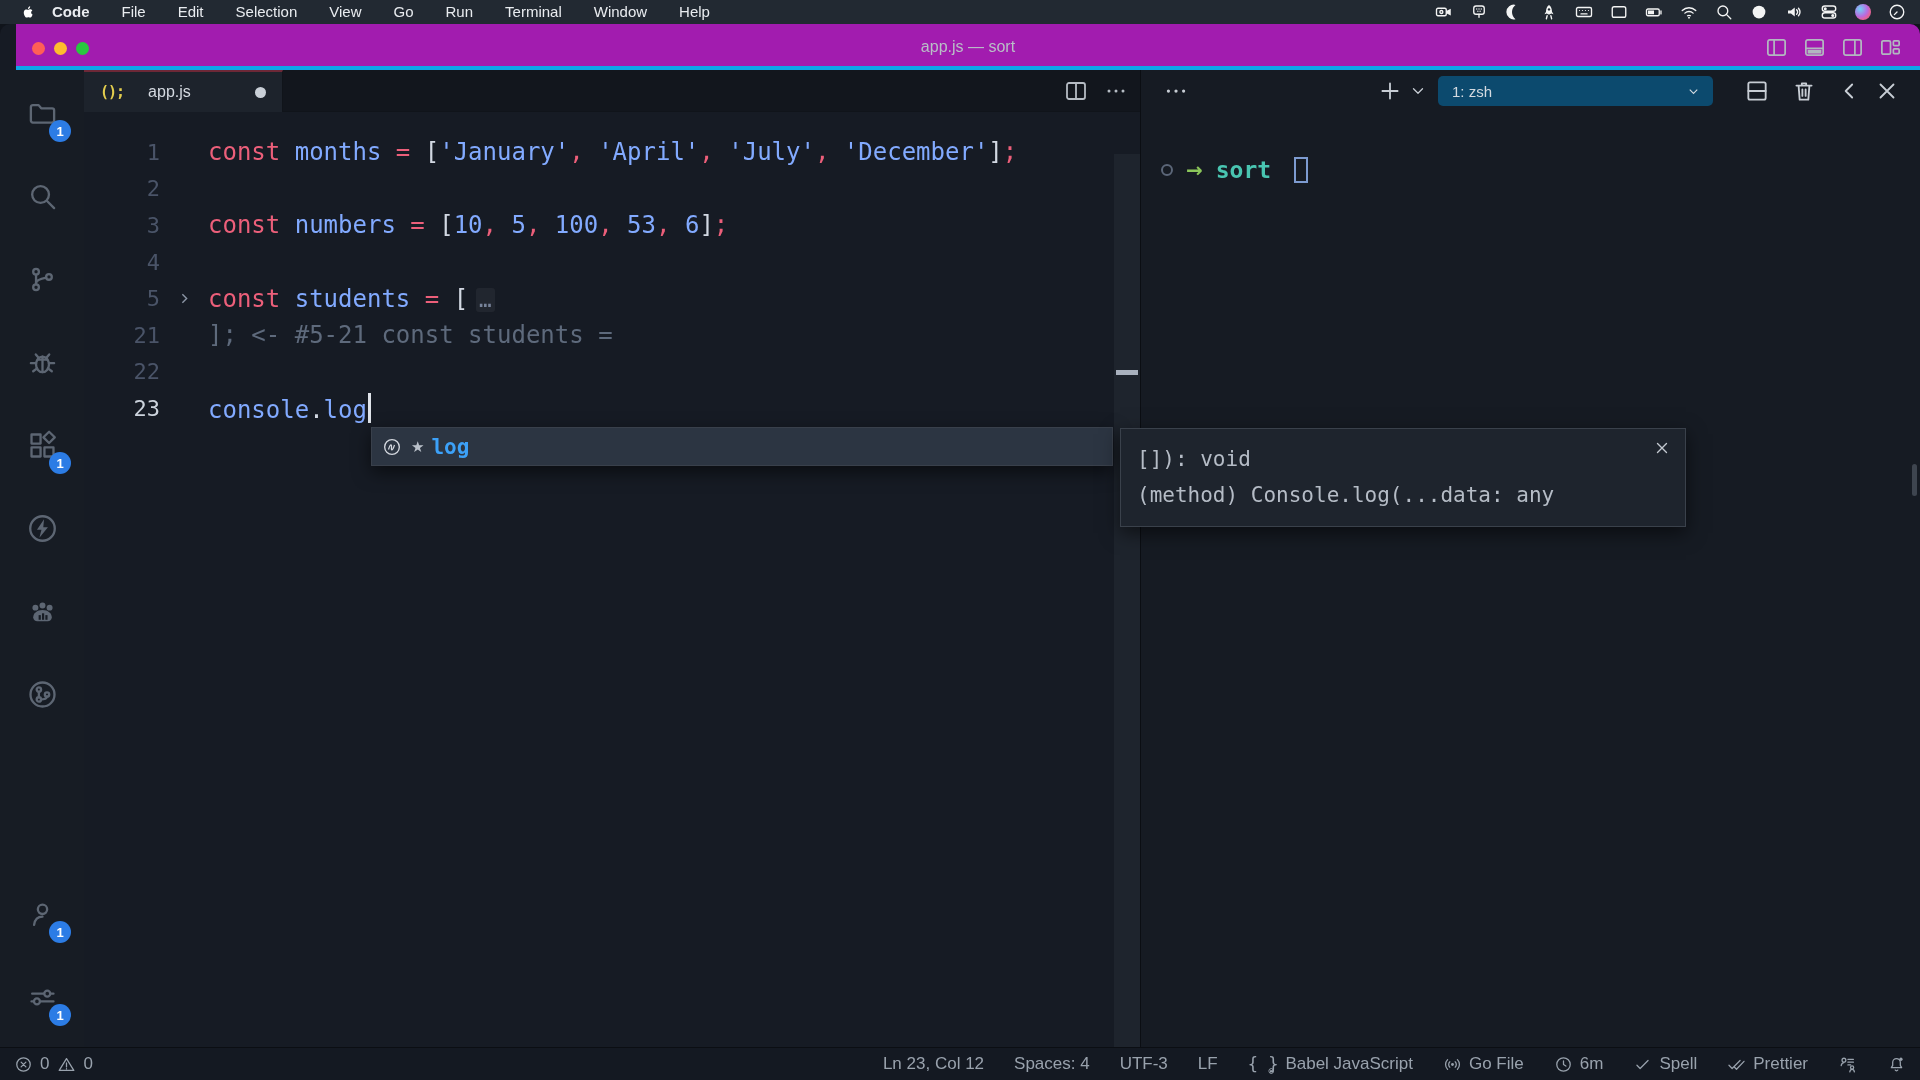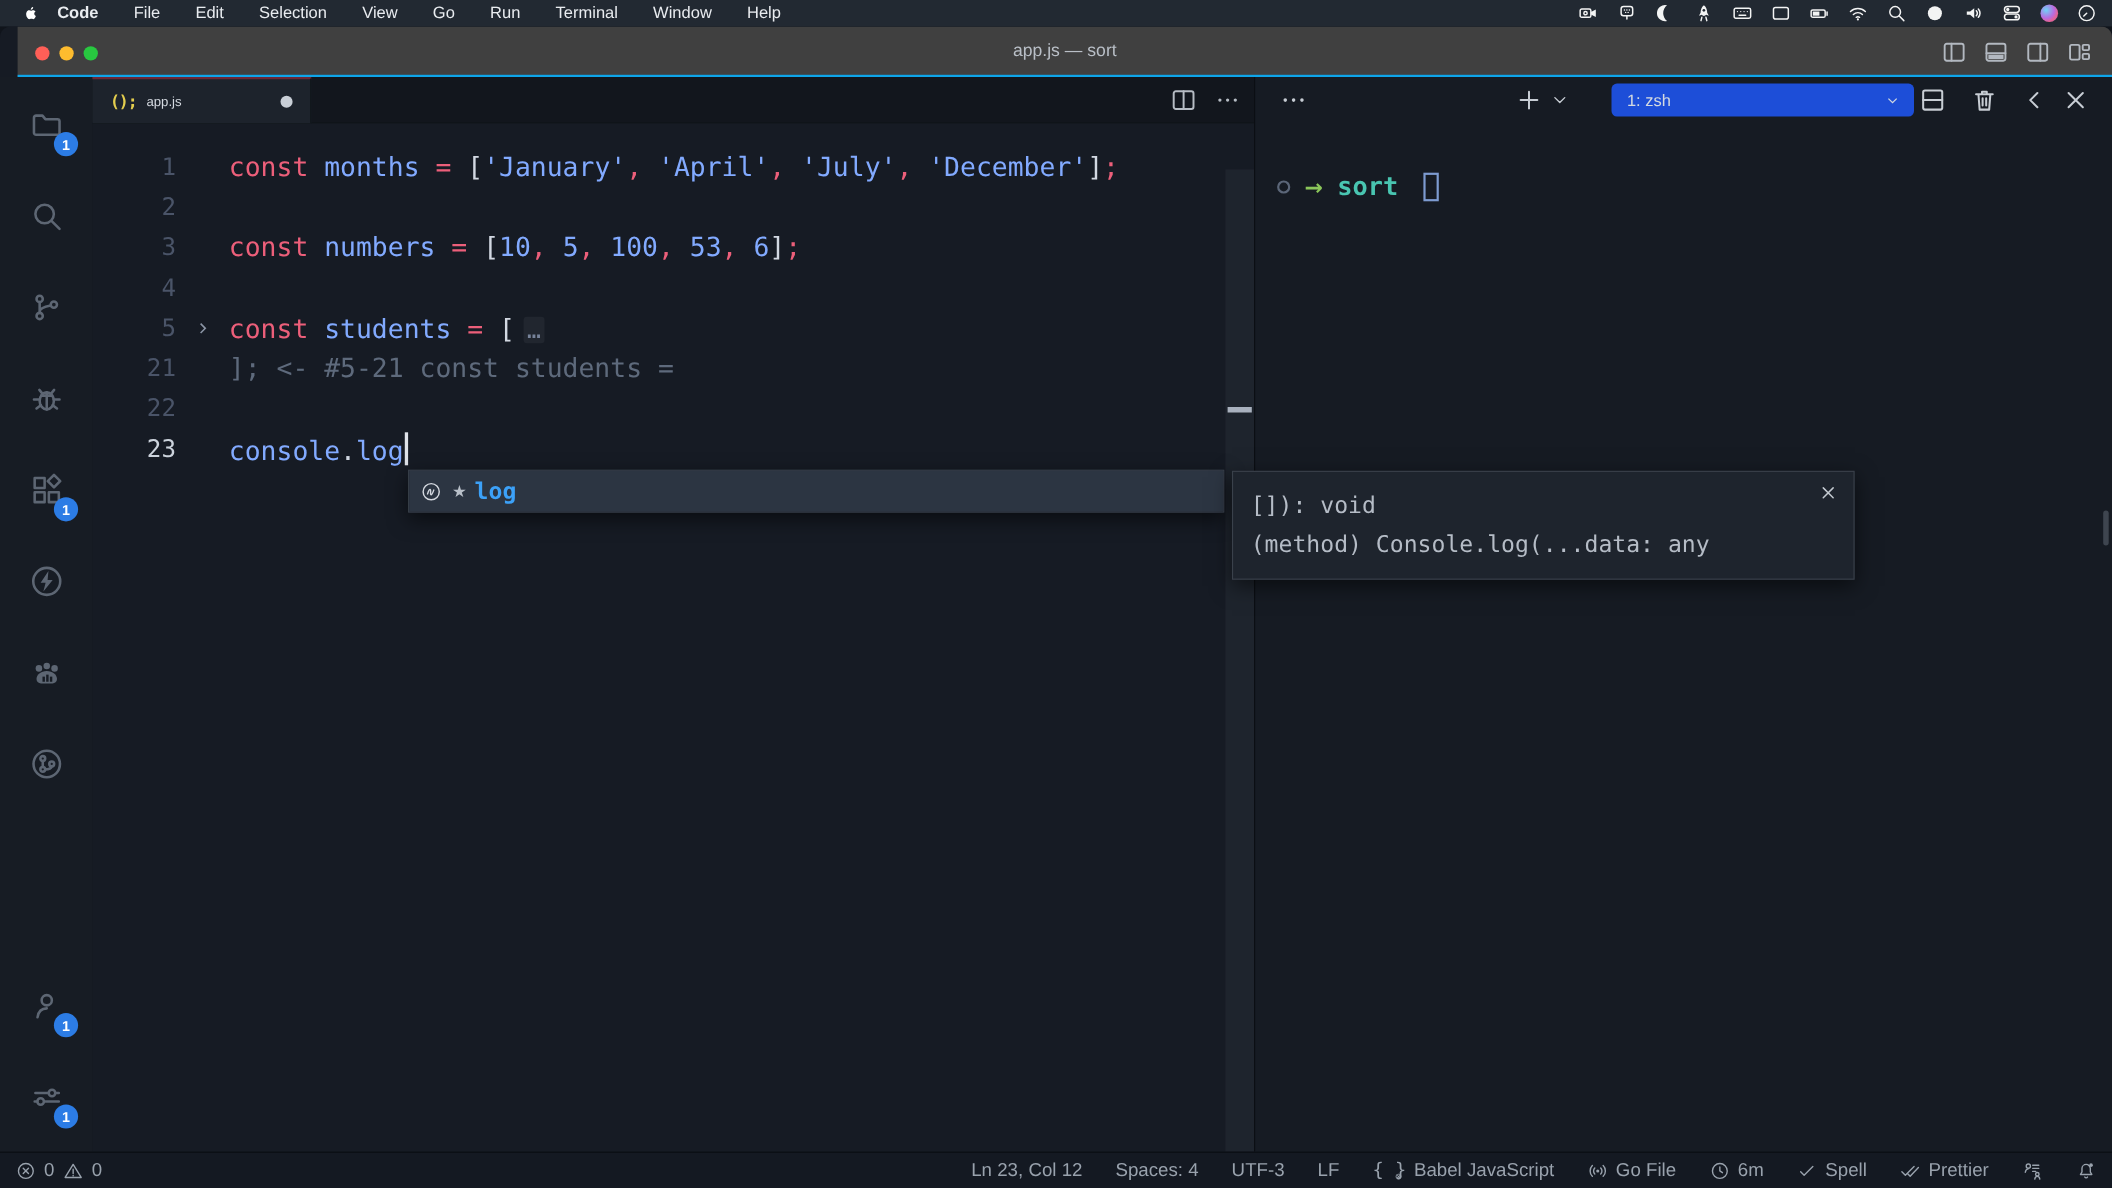--- a/index.html
+++ b/index.html
@@ -13,21 +13,21 @@
   .apple{width:16px;height:18px;margin-left:20px;color:#fff}
   #menu-items{display:flex;align-items:center;height:100%}
   .menu-item{padding:0 16px;line-height:24px}
   .menu-item.app{font-weight:bold}
   #menu-status{margin-left:auto;display:flex;align-items:center;gap:17px;padding-right:14px}
   .mi{width:18px;height:18px;color:#fff;opacity:.95}
   .siri-orb{width:16px;height:16px;border-radius:50%;background:radial-gradient(circle at 32% 32%,#6fd3f7,#b96be0 48%,#e8628f 72%,#3b77e8)}
 
   
   .window{position:absolute;top:24px;left:0;right:0;bottom:0;background:#161b24;border-radius:10px 10px 0 0;overflow:hidden}
-  .titlebar{position:absolute;top:0;left:16px;right:0;height:46px;background:#404040;border-bottom:2px solid #0ea5e9}
+  .titlebar{position:absolute;top:0;left:16px;right:0;height:46px;background:#a21caf;border-bottom:4px solid #0ea5e9}
   .lights{position:absolute;left:16px;top:18px;display:flex;gap:9px}
   .light{width:13px;height:13px;border-radius:50%}
   .light.r{background:#ff5f57}.light.y{background:#febc2e}.light.g{background:#28c840}
   .win-title{position:absolute;left:0;right:0;top:0;height:46px;display:flex;align-items:center;justify-content:center;color:#b9bfc7;font-size:16px}
   #titlebar-actions{position:absolute;right:18px;top:0;height:46px;display:flex;align-items:center;gap:15px;color:#b2b8c0}
   .tb-btn{width:23px;height:23px}
 
   
   .activitybar{position:absolute;top:46px;left:0;width:84px;bottom:33px;background:#171c24;display:flex;flex-direction:column;padding-top:2px}
   .act-item{position:relative;height:83px;display:flex;align-items:center;justify-content:center;color:#5d6673}
@@ -35,21 +35,21 @@
   .act-spacer{flex:1}
   .badge{position:absolute;right:13px;bottom:13px;min-width:22px;height:22px;border-radius:11px;background:#2c7ce5;color:#fff;
     font-size:13px;font-weight:bold;display:flex;align-items:center;justify-content:center;font-family:"Liberation Sans",sans-serif}
 
   
   .editor-region{position:absolute;left:84px;top:46px;width:1056px;bottom:33px;background:#161b24}
   .tabbar{position:absolute;top:0;left:0;right:0;height:42px;background:#12161d;border-bottom:1px solid #10141a}
   .tab{position:absolute;left:0;top:0;width:199px;height:42px;background:#1d232c;border-top:2px solid #6d2837;border-right:1px solid #10141a;
     display:flex;align-items:center;padding:0 16px}
   .js-glyph{color:#e3cd4e;font-weight:bold;font-size:15px;font-family:"DejaVu Sans Mono",monospace;letter-spacing:-1px}
-  .tab-label{color:#d5dae1;font-size:12px;margin-left:9px}
+  .tab-label{color:#d5dae1;font-size:16px;margin-left:24px}
   .dot-modified{width:11px;height:11px;border-radius:50%;background:#c9cfd7;margin-left:auto}
   #editor-actions{position:absolute;right:12px;top:0;height:42px;display:flex;align-items:center;gap:16px;color:#b6bcc4}
   #editor-actions .tb-btn{width:24px;height:24px}
 
   .editor{position:absolute;top:42px;left:0;right:0;bottom:0;font-family:"DejaVu Sans Mono",monospace}
   .code-lines{position:absolute;top:22px;left:0;right:26px}
   .code-row{display:flex;align-items:center;height:36.6px}
   .ln{width:76px;text-align:right;color:#4a5468;font-size:22px;flex:none}
   .ln.active{color:#ccd3dc}
   .fold-col{width:48px;flex:none;display:flex;align-items:center;justify-content:center;color:#8b95a5}
@@ -78,21 +78,21 @@
     box-shadow:0 6px 18px rgba(0,0,0,.55);padding:12px 46px 12px 16px;font-family:"DejaVu Sans Mono",monospace;font-size:21px;
     line-height:36px;color:#b5bcc6}
   .hover-close{position:absolute;top:10px;right:14px;width:18px;height:18px;color:#c3c9d0}
 
   
   .panel-divider{position:absolute;left:1140px;top:46px;bottom:33px;width:1px;background:#0b0e13;z-index:5}
   .terminal{position:absolute;left:1141px;right:0;top:46px;bottom:33px;background:#161b23}
   .term-header{position:absolute;top:0;left:0;right:0;height:42px;color:#c7cdd4}
   .th-btn{position:absolute;top:8px;width:26px;height:26px;color:#c7cdd4;background:none;border:none}
   .th-btn svg{display:block;width:100%;height:100%;fill:none;stroke:currentColor;stroke-width:1.7;stroke-linecap:round;stroke-linejoin:round}
-  .term-dd{position:absolute;left:324px;top:6px;width:275px;height:30px;background:#1d4ed8;border-radius:5px;display:flex;align-items:center;
+  .term-dd{position:absolute;left:297px;top:6px;width:275px;height:30px;background:#0c4a6e;border-radius:5px;display:flex;align-items:center;
     padding:0 12px 0 14px;color:#d4dae0;font-size:15px}
   .term-dd .chev{margin-left:auto;width:15px;height:15px}
   .term-dd .chev svg{display:block;width:100%;height:100%;fill:none;stroke:currentColor;stroke-width:1.8}
   .term-body{position:absolute;top:42px;left:0;right:0;bottom:0;font-family:"DejaVu Sans Mono",monospace}
   .prompt-row{position:absolute;top:43px;left:20px;display:flex;align-items:center;gap:13px;height:30px}
   .p-circle{width:12px;height:12px;border:2px solid #5b6678;border-radius:50%}
   .p-arrow{color:#8bc65a;font-size:20px;font-weight:bold;font-family:"DejaVu Sans",sans-serif}
   .p-cmd{color:#49c5b1;font-size:23px;font-weight:bold}
   .p-caret{width:14px;height:26px;border:2px solid #7d9bd0;margin-left:10px}
   .term-scroll{position:absolute;right:3px;top:352px;width:5px;height:32px;background:rgba(185,195,210,.25);border-radius:3px}

